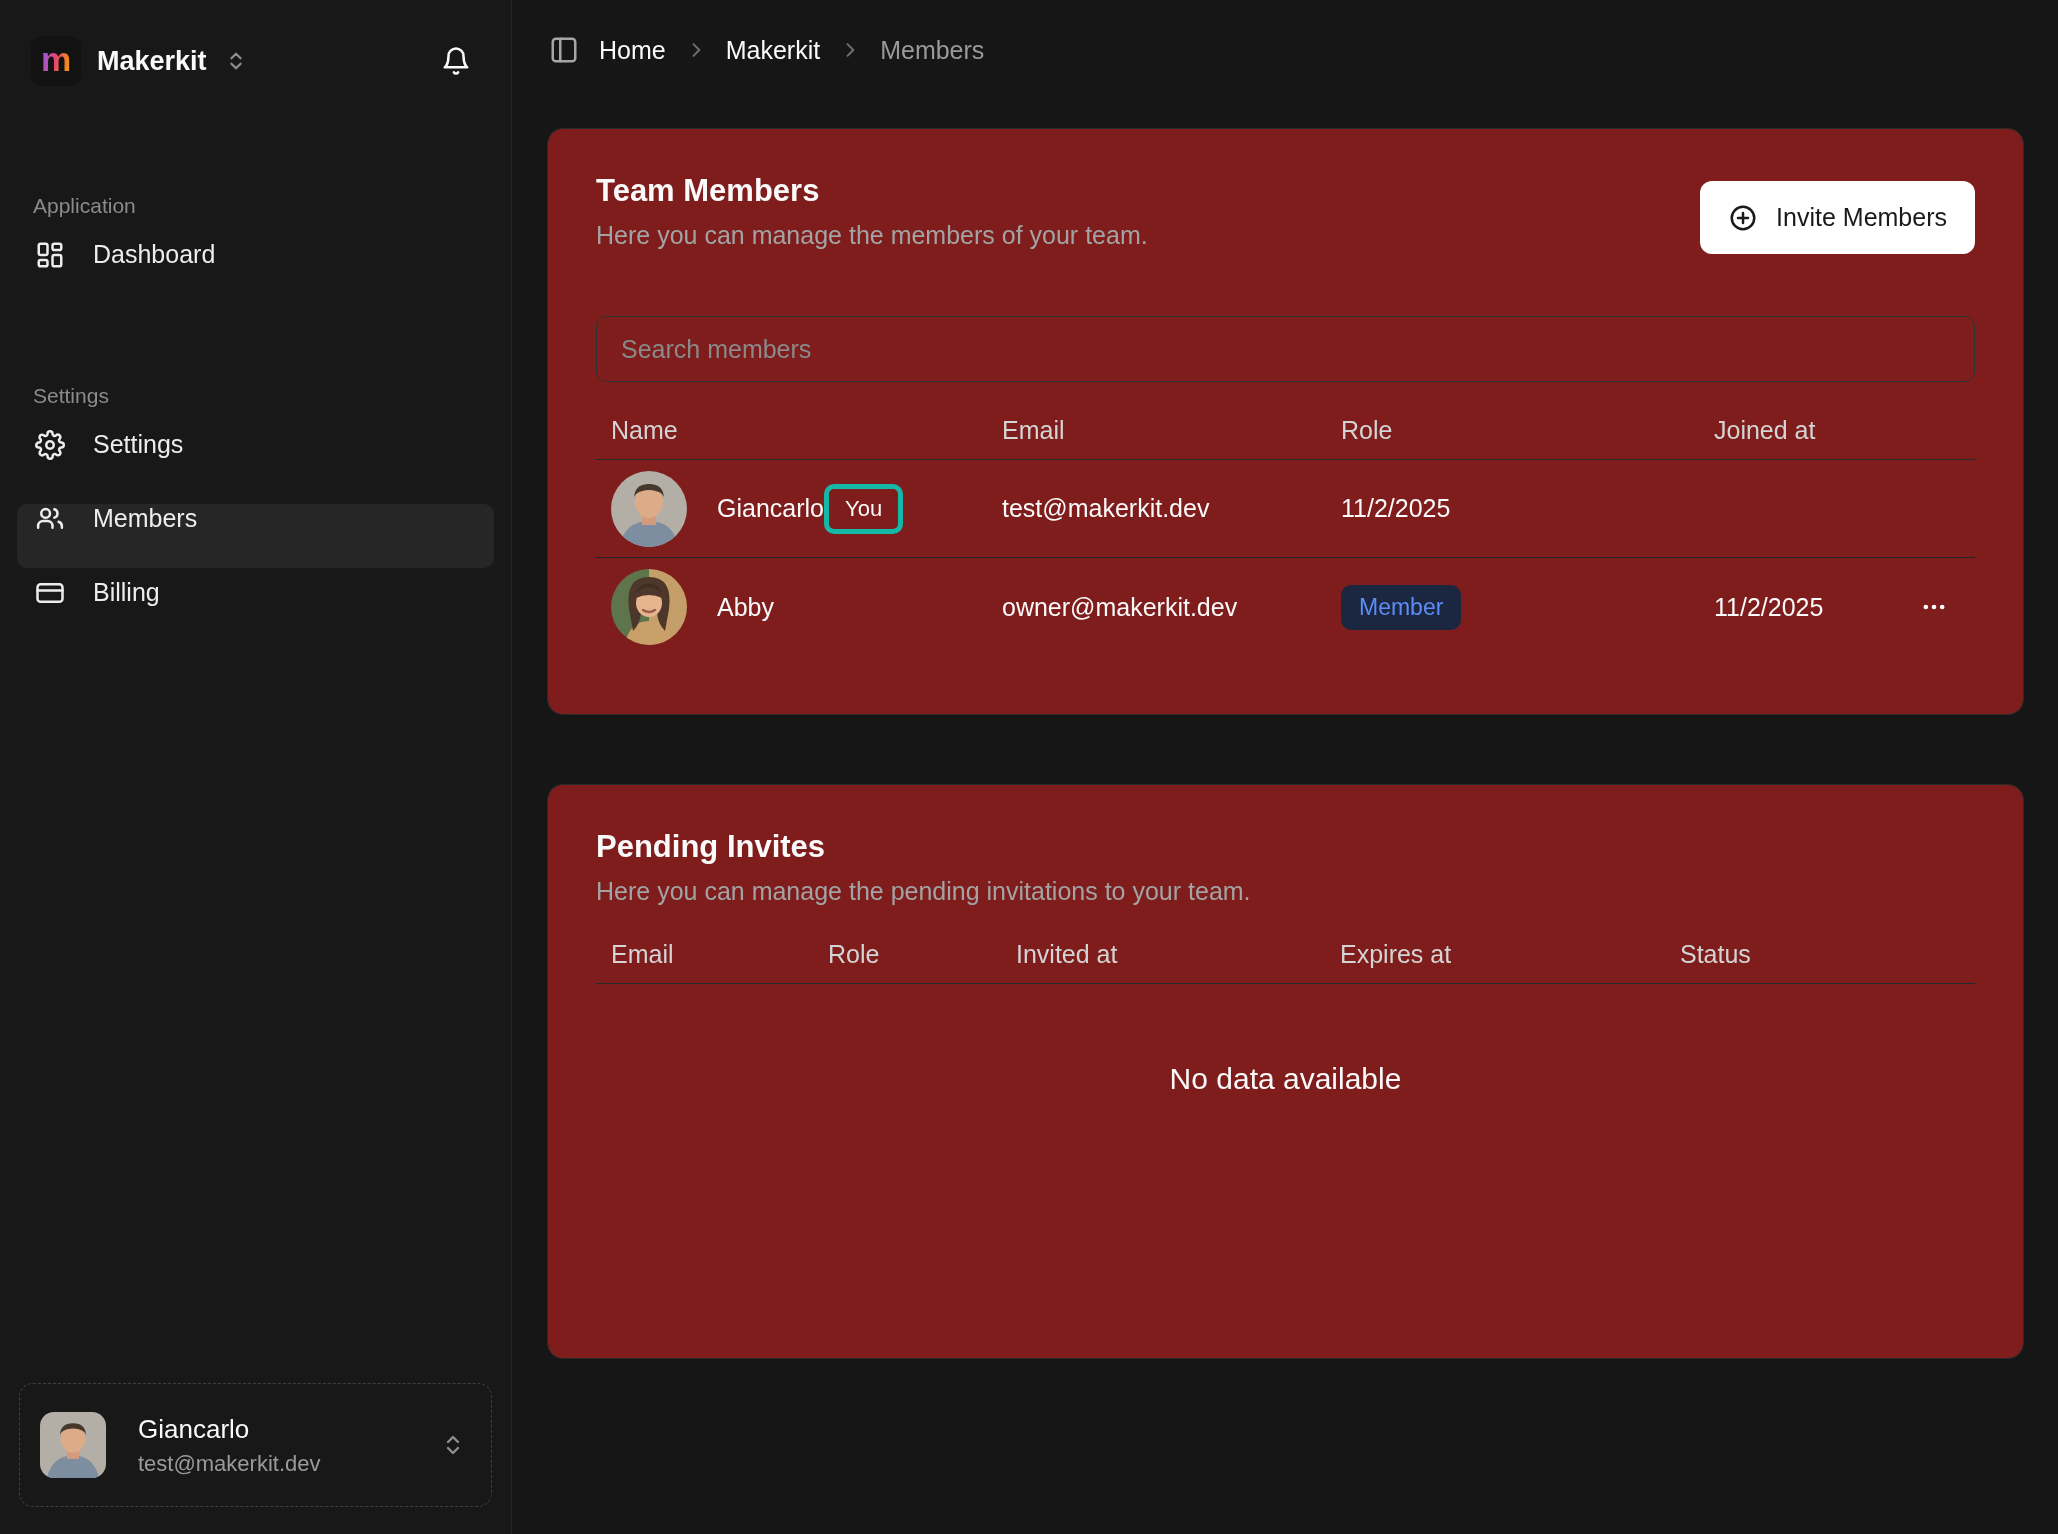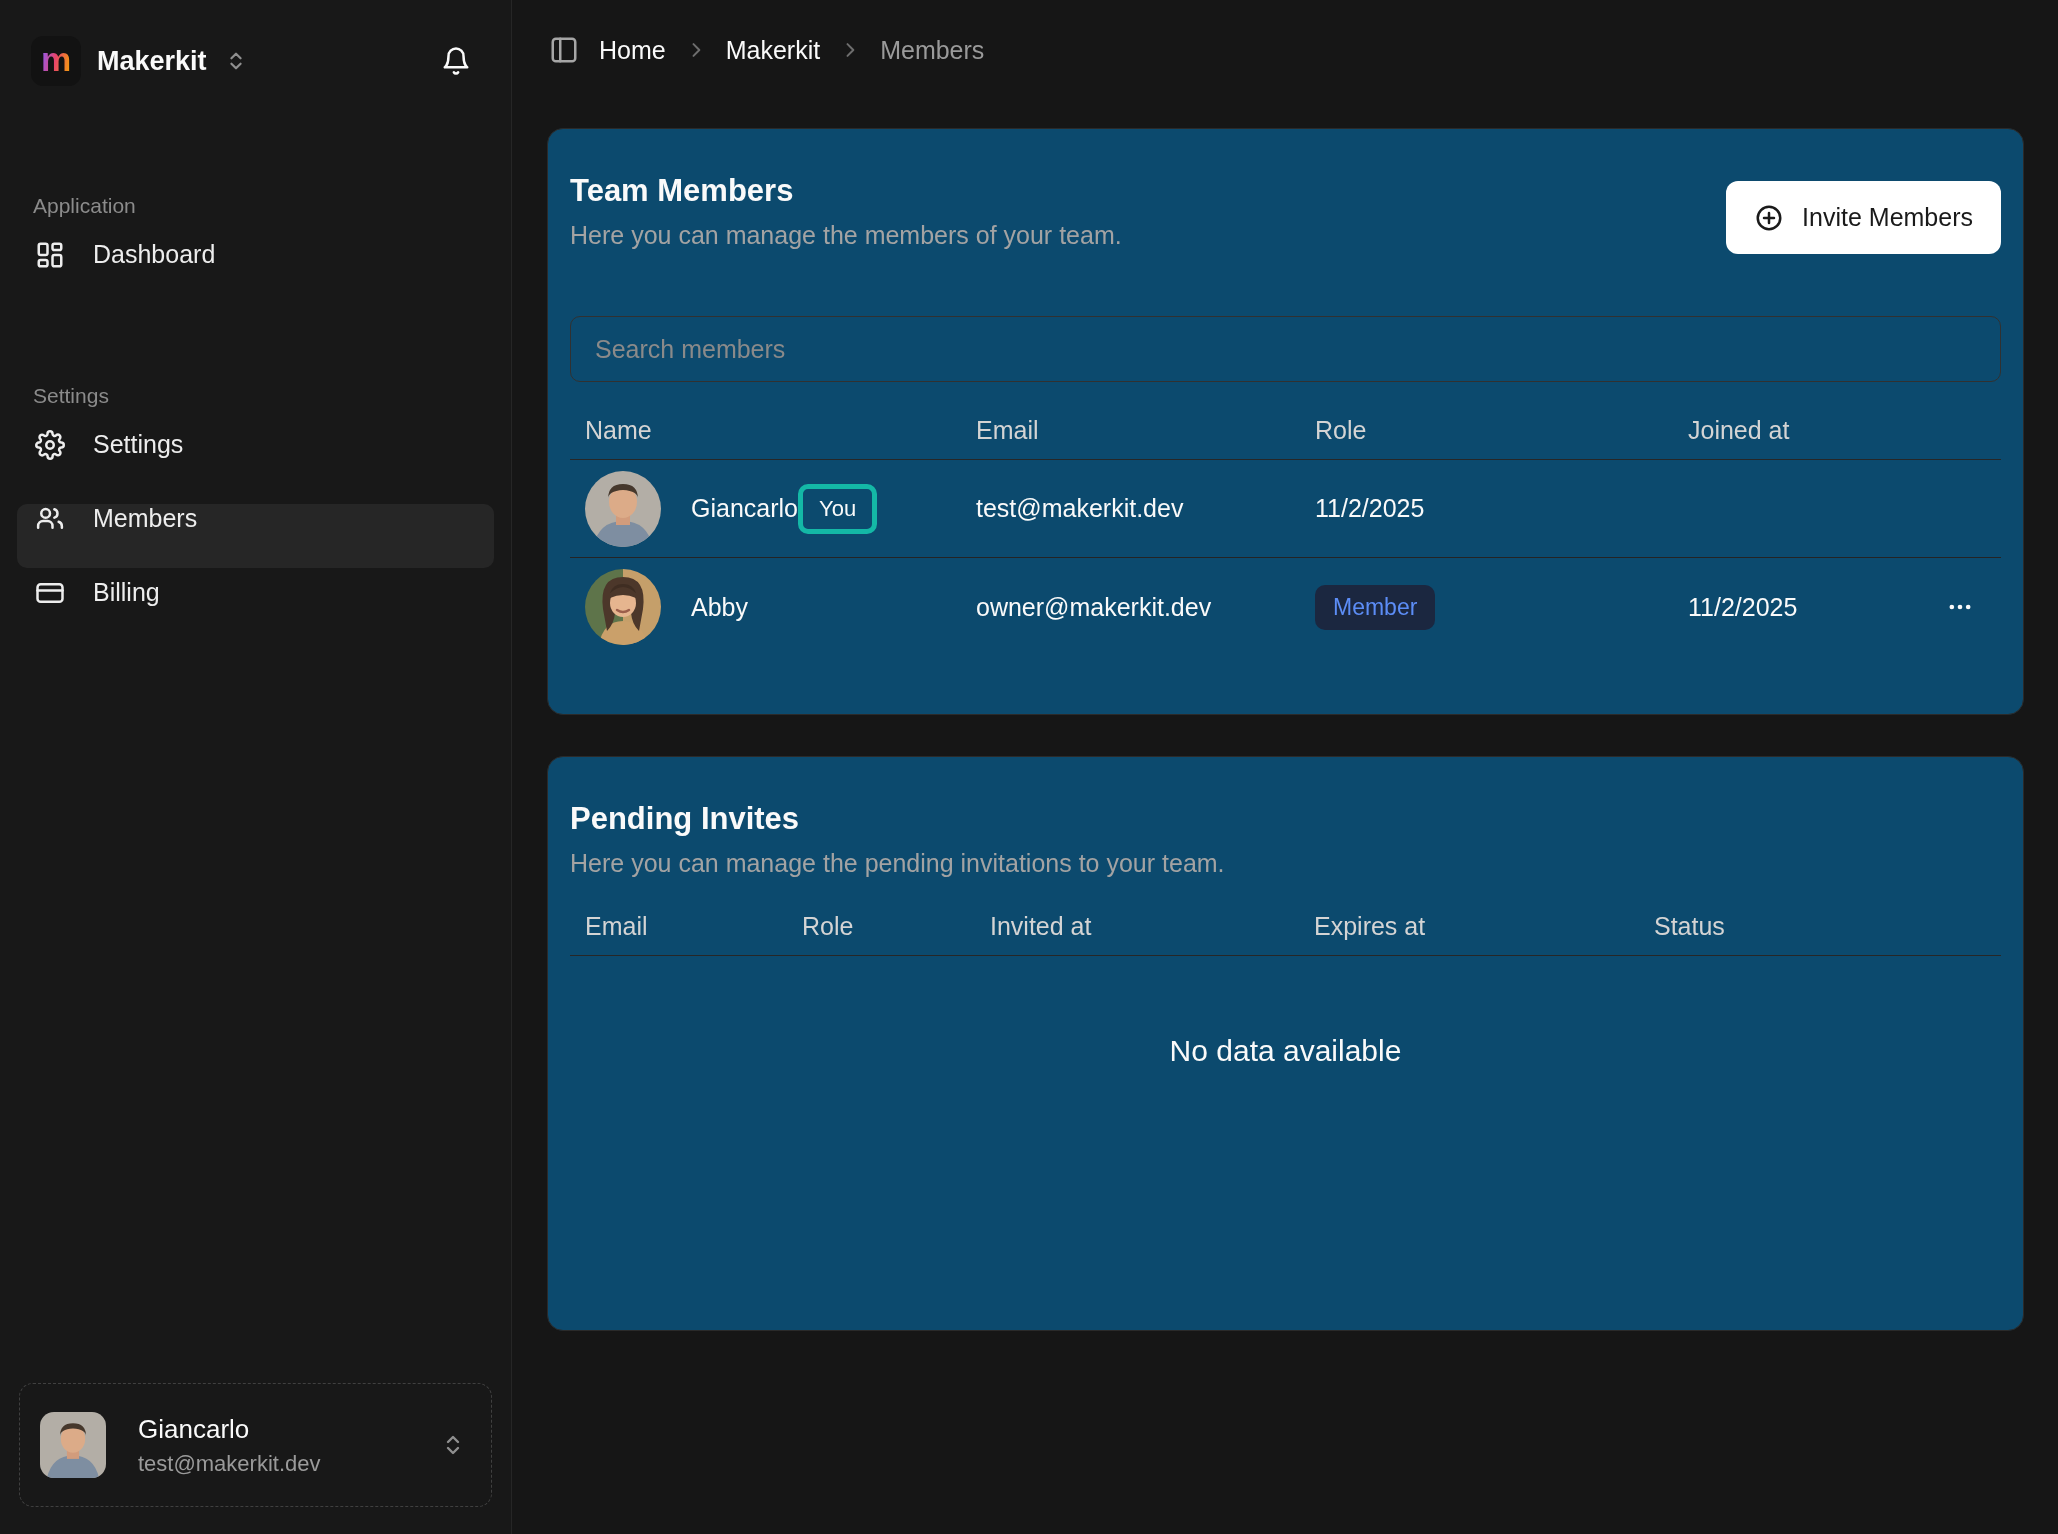--- a/index.html
+++ b/index.html
@@ -69,25 +69,25 @@
     position:absolute; left:549px; top:0; height:100px;
     display:flex; align-items:center; gap:20px;
   }
   .panel-toggle { color:#a6a6a6; cursor:pointer; }
   .crumb { font-size:25px; color:#fafafa; cursor:pointer; }
   .crumb.current { color:#9a9a9a; cursor:default; }
   .crumb-sep { color:#6e6e6e; }
 
   .card {
     position:absolute; left:547px; width:1477px;
-    background:#0c4a6e; border:1px solid #2a2a2a; border-radius:16px;
-    padding:0 22px;
+    background:#7f1d1d; border:1px solid #2a2a2a; border-radius:16px;
+    padding:0 48px;
   }
   .card.members { top:128px; height:587px; }
-  .card.invites { top:756px; height:575px; }
+  .card.invites { top:784px; height:575px; }
 
   .card-head { display:flex; justify-content:space-between; align-items:flex-start; padding-top:44px; }
   .card-title { font-size:31px; font-weight:bold; color:#fafafa; }
   .card-subtitle { font-size:25px; color:#a3a3a3; margin-top:12px; }
 
   .invite-btn {
     display:flex; align-items:center; gap:18px; height:73px; padding:0 28px;
     background:#ffffff; color:#1a1a1a; border:none; border-radius:12px;
     font-size:25px; font-weight:500; font-family:inherit; cursor:pointer;
     margin-top:8px;

